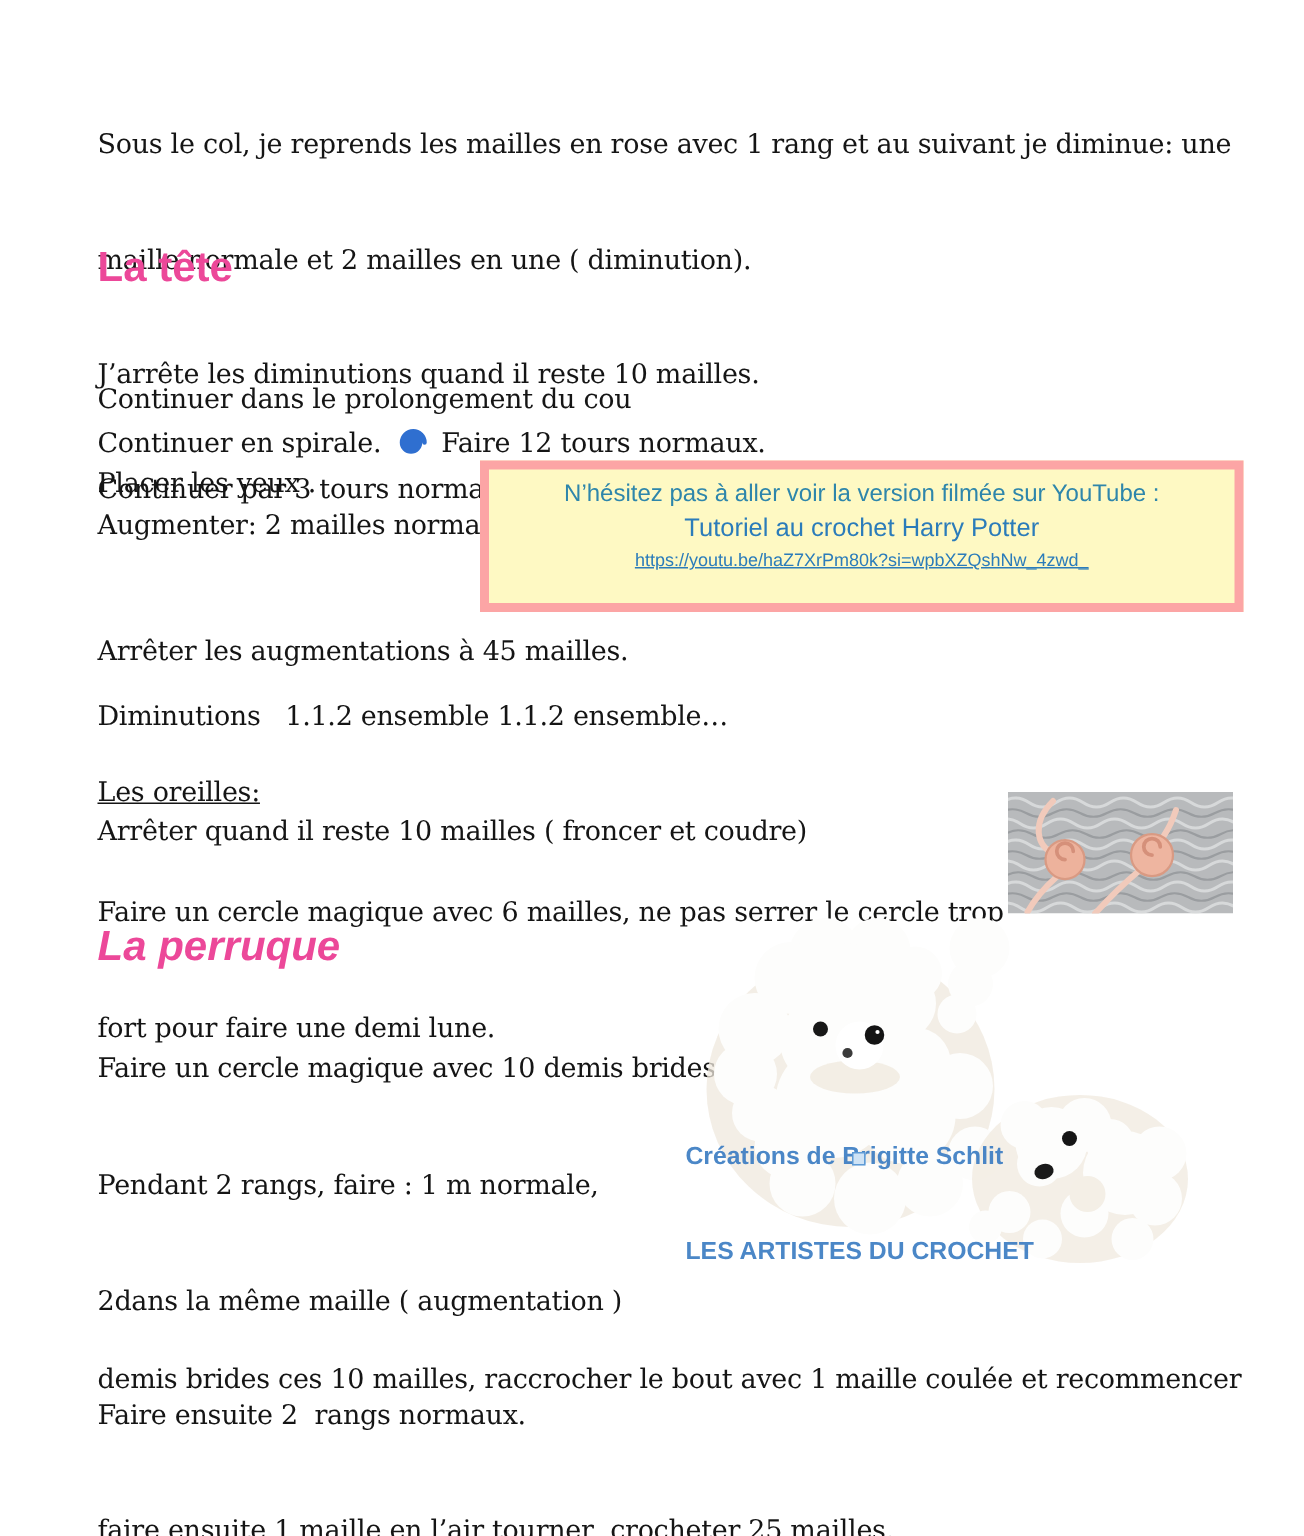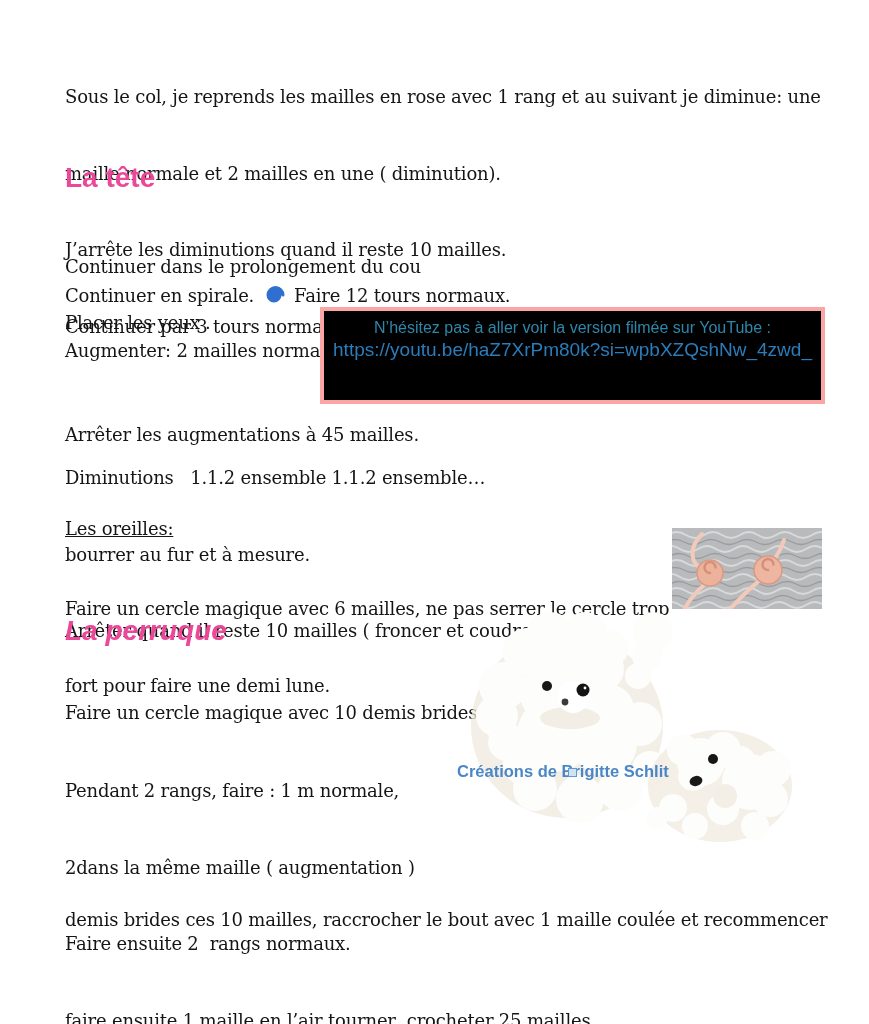--- a/index.html
+++ b/index.html
@@ -22,29 +22,29 @@
   #dimin      { top:414px; line-height:25.5px; }
   #oreilles-h { top:518px; text-decoration:underline; }
   #oreilles   { top:545px; line-height:25.5px; }
   #h-perruque { top:615px;font-style:italic; }
   #perruque-a { top:650px; line-height:25px; }
   #perruque-b { top:727px; line-height:25.5px; }
   #final      { top:857px; line-height:25px; }
 
   .ybox {
     position:absolute; left:320px; top:307px; width:497px; height:89px;
-    border:4px solid #fca5a5; background:#000000; text-align:center;
+    border:6px solid #fca5a5; background:#fef9c3; text-align:center;
     font-family:"Liberation Sans", sans-serif;
   }
   .ybox-l1 { margin-top:8px;  font-size:16px;   color:var(--c-box_text, #2e86ab); }
   .ybox-l2 { margin-top:3px;  font-size:17px;   color:var(--c-box_title, #2b7cba); }
   .ybox-link-wrap { margin-top:2px; }
   .ybox-link {
-    font-size:19px; color:var(--c-box_link, #2b7cba);
-    cursor:pointer;
+    font-size:12px; color:var(--c-box_link, #2b7cba);
+    text-decoration:underline; cursor:pointer;
   }
 
   .photo { position:absolute; display:block; }
   #ears-photo { left:672px; top:528px; }
   #dogs-photo { left:455px; top:604px; }
 
   .watermark {
     position:absolute; left:457px; top:719px; z-index:3;
     font-family:"Liberation Sans", sans-serif; font-weight:700; font-size:16.5px;
     line-height:21px; color:var(--c-watermark, #3c7dc3); white-space:pre; opacity:.92;
@@ -80,28 +80,28 @@
     <svg class="spiral-svg" width="26" height="26" viewBox="0 0 26 26">
       <path d="M13 13 a1.5 1.5 0 0 1 3 0 a3 3 0 0 1 -6 0 a4.5 4.5 0 0 1 9 0 a6 6 0 0 1 -12 0 a7.5 7.5 0 0 1 15 0" fill="none" stroke="#2f6fd0" stroke-width="3" stroke-linecap="round"></path>
     </svg>
     <span>Faire 12 tours normaux.</span>
   </div>
 
   <div class="t" id="placer">Placer les yeux .</div>
 
   <div class="ybox">
     <div class="ybox-l1">N’hésitez pas à aller voir la version filmée sur YouTube :</div>
+    <div class="ybox-l2">Tutoriel au crochet Harry Potter</div>
     <div class="ybox-link-wrap">
       <a class="ybox-link">https://youtu.be/haZ7XrPm80k?si=wpbXZQshNw_4zwd_</a>
     </div>
   </div>
 
   <div class="t blk" id="dimin">
     <div>Diminutions   1.1.2 ensemble 1.1.2 ensemble…</div>
-    <div>bourrer au fur et à mesure.</div>
     <div>Arrêter quand il reste 10 mailles ( froncer et coudre)</div>
   </div>
 
   <div class="t" id="oreilles-h">Les oreilles:</div>
   <div class="t blk" id="oreilles">
     <div>Faire un cercle magique avec 6 mailles, ne pas serrer le cercle trop</div>
     <div>fort pour faire une demi lune.</div>
   </div>
 
   <svg class="photo" id="ears-photo" width="150" height="81" viewBox="0 0 150 81">
@@ -201,20 +201,21 @@
         <circle cx="240" cy="222" r="13"></circle>
       </g>
       <circle cx="270" cy="192" r="12" fill="#f4efe6"></circle>
       <circle cx="258" cy="155" r="5" fill="#161616"></circle>
       <ellipse cx="241" cy="177" rx="6.5" ry="5" fill="#1a1a1a" transform="rotate(-15 241 177)"></ellipse>
     </g>
   </svg>
 
   <div class="watermark">
     <div>Créations de Brigitte Schlit</div>
+    <div>LES ARTISTES DU CROCHET</div>
   </div>
   <div class="sel-handle"></div>
 
   <div class="t blk" id="final">
     <div>demis brides ces 10 mailles, raccrocher le bout avec 1 maille coulée et recommencer</div>
     
     
     
     
   </div>

